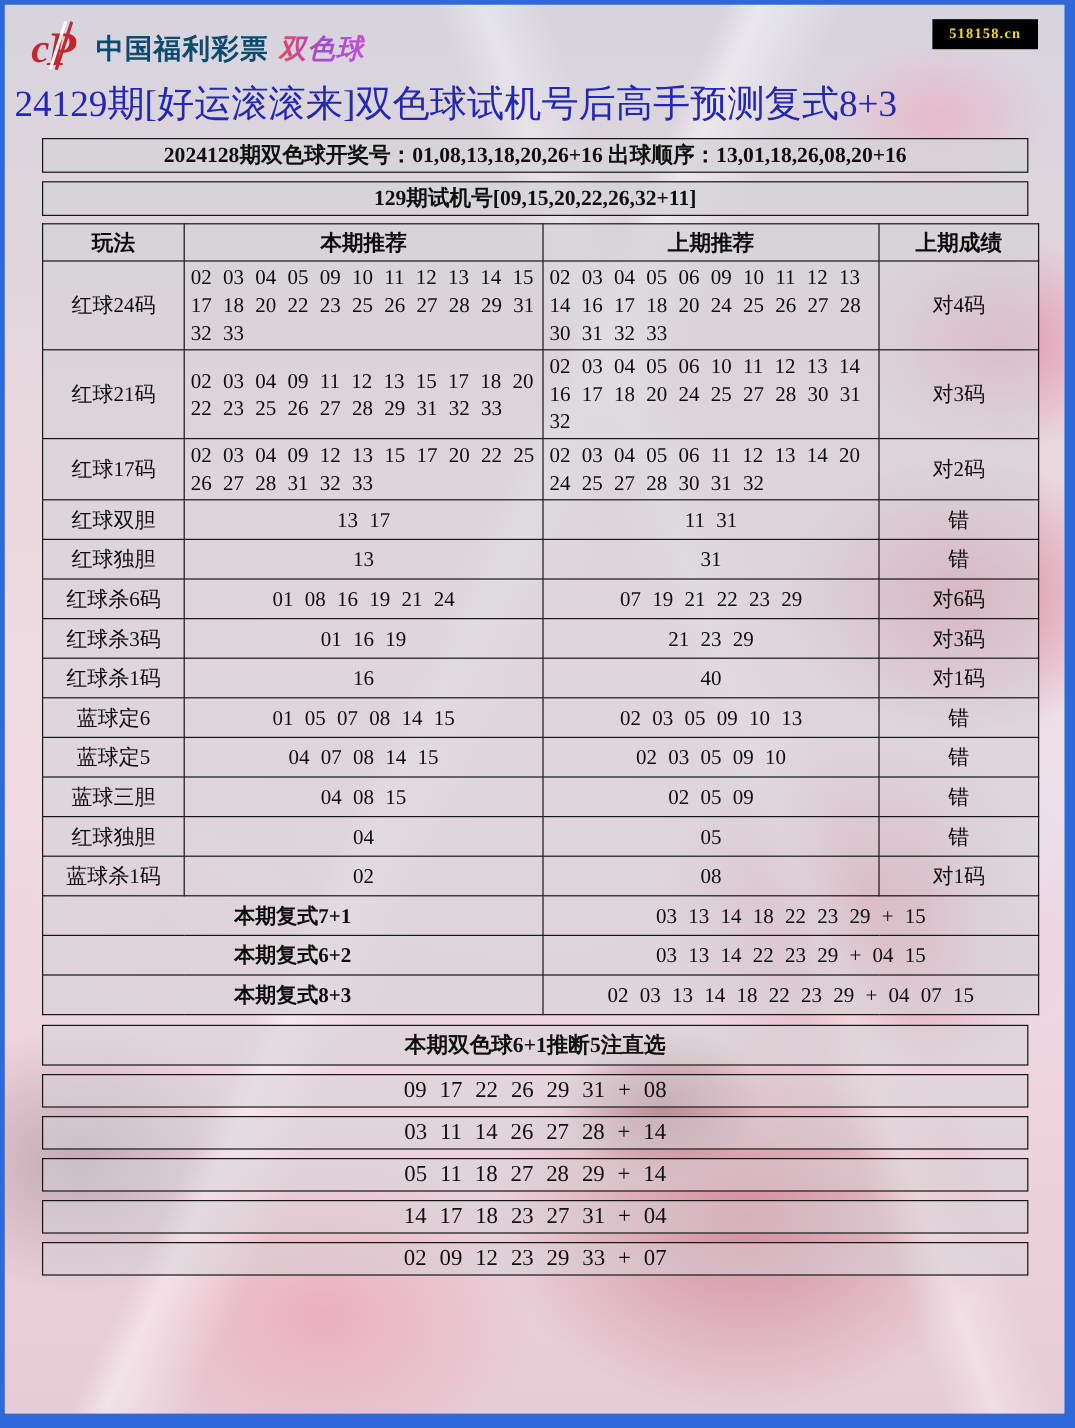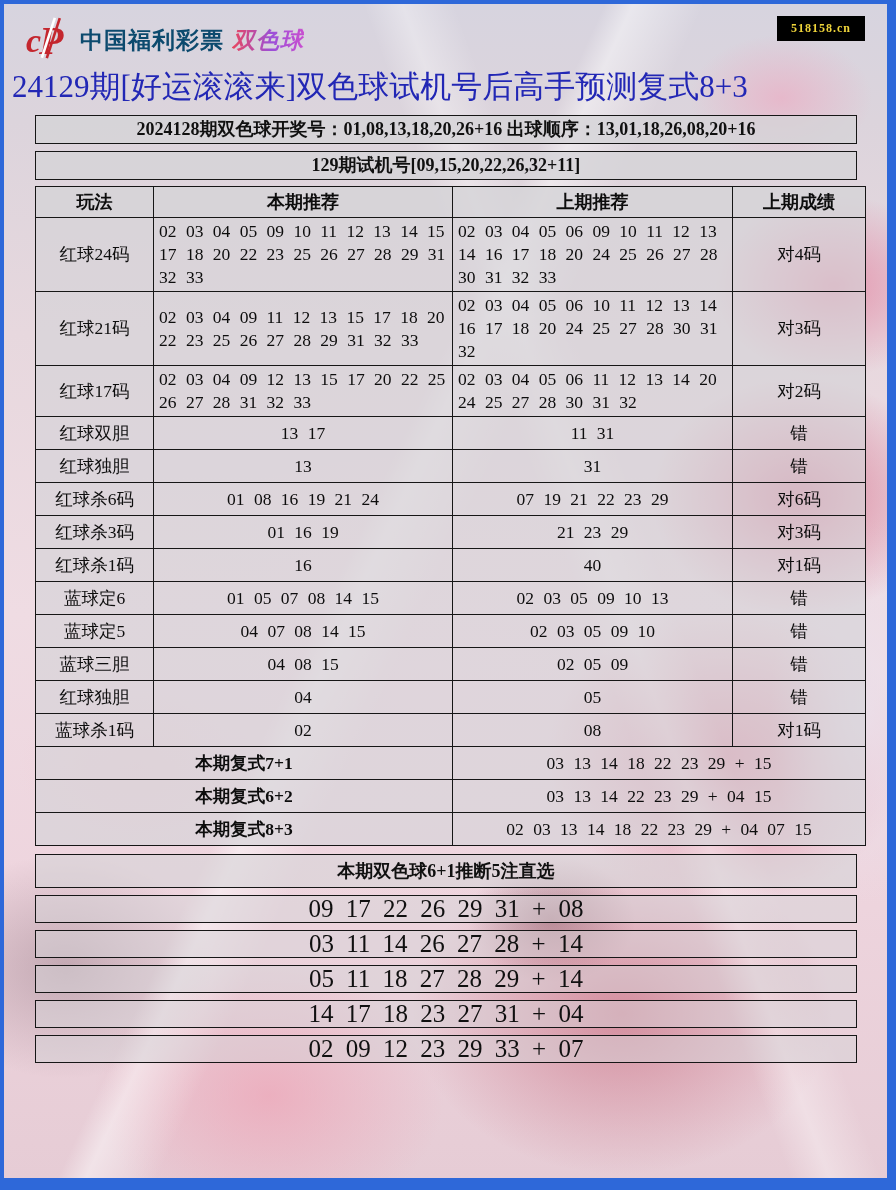--- a/index.html
+++ b/index.html
@@ -64,21 +64,21 @@
   table.main th{height:31px;font-size:18px;font-weight:bold;background:rgba(213,211,215,0.8);}
   table.main td{font-size:17.5px;height:33px;line-height:23px;word-spacing:5px;}
   td.c-play{font-size:17px;word-spacing:0;}
   td.c-num.long{text-align:left;padding-left:5px;margin-top:28px;}
   td.c-res{font-size:17px;word-spacing:0;}
   td.c-dlabel{font-weight:bold;font-size:17.5px;height:34px;word-spacing:0;}
   td.c-dnum{font-size:18px;height:34px;margin-left:46px;}
 
   .direct-header{margin-top:8px;height:34px;line-height:32px;font-size:18px;font-weight:bold;
                  background:rgba(213,211,215,0.6);text-align:center;}
-  .direct-row{margin-top:7px;height:28px;line-height:26px;font-size:25px;word-spacing:6px;
+  .direct-row{margin-top:7px;height:28px;line-height:26px;font-size:19px;word-spacing:6px;
               background:rgba(213,211,215,0.5);}
 </style>
 </head>
 <body>
 
 <div class="page">
   <div class="bg"></div>
   <div class="content">
 
     <div class="hdr">

